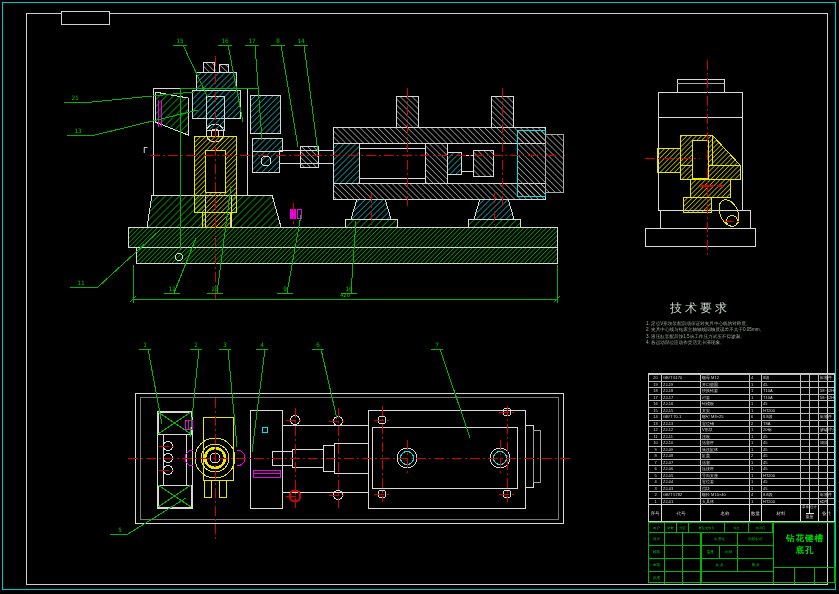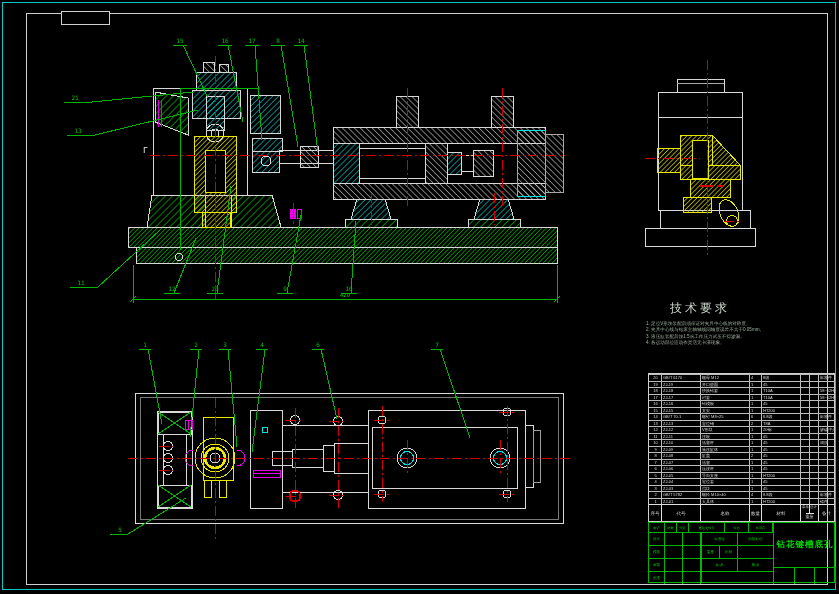--- a/index.html
+++ b/index.html
@@ -39,21 +39,21 @@
   #tblock .cell{position:absolute;border-left:1px solid #00b400;border-top:1px solid #00b400;
                 box-sizing:border-box;font-size:3.5px;line-height:1.3;overflow:hidden;
                 display:flex;align-items:center;justify-content:center;white-space:nowrap;}
   #rev-row{position:absolute;left:0;top:0;width:124px;height:9px;display:grid;
            grid-template-columns:16px 12px 12px 36px 24px 24px;}
   #rev-row .rc{border-right:1px solid #00b400;font-size:3.2px;overflow:hidden;display:flex;align-items:center;justify-content:center;}
   #sig-rows{position:absolute;left:0;top:9px;width:52px;height:52px;display:flex;flex-direction:column;}
   .sig-row{flex:1;display:grid;grid-template-columns:16px 18px 18px;border-top:1px solid #00b400;}
   .sig-row .sc{border-right:1px solid #00b400;font-size:3.6px;display:flex;align-items:center;justify-content:center;overflow:hidden;}
   #title-cell{position:absolute;left:124px;top:0;width:62px;height:44px;border-left:1px solid #00b400;
-              display:flex;flex-direction:row;align-items:center;justify-content:center;}
+              display:flex;flex-direction:column;align-items:center;justify-content:center;}
   #title-cell .t1{font-size:8.5px;font-weight:bold;letter-spacing:1px;}
   #title-cell .t2{font-size:8.5px;font-weight:bold;letter-spacing:1px;font-family:Liberation Serif, serif;}
   #title-bot{position:absolute;left:124px;top:44px;width:62px;height:16px;border-left:1px solid #00b400;
              border-top:1px solid #00b400;display:grid;grid-template-columns:1fr 1fr 1fr;}
   #title-bot div{border-right:1px solid #00b400;}
 </style>
 </head>
 <body>
 
 <div id="root">

